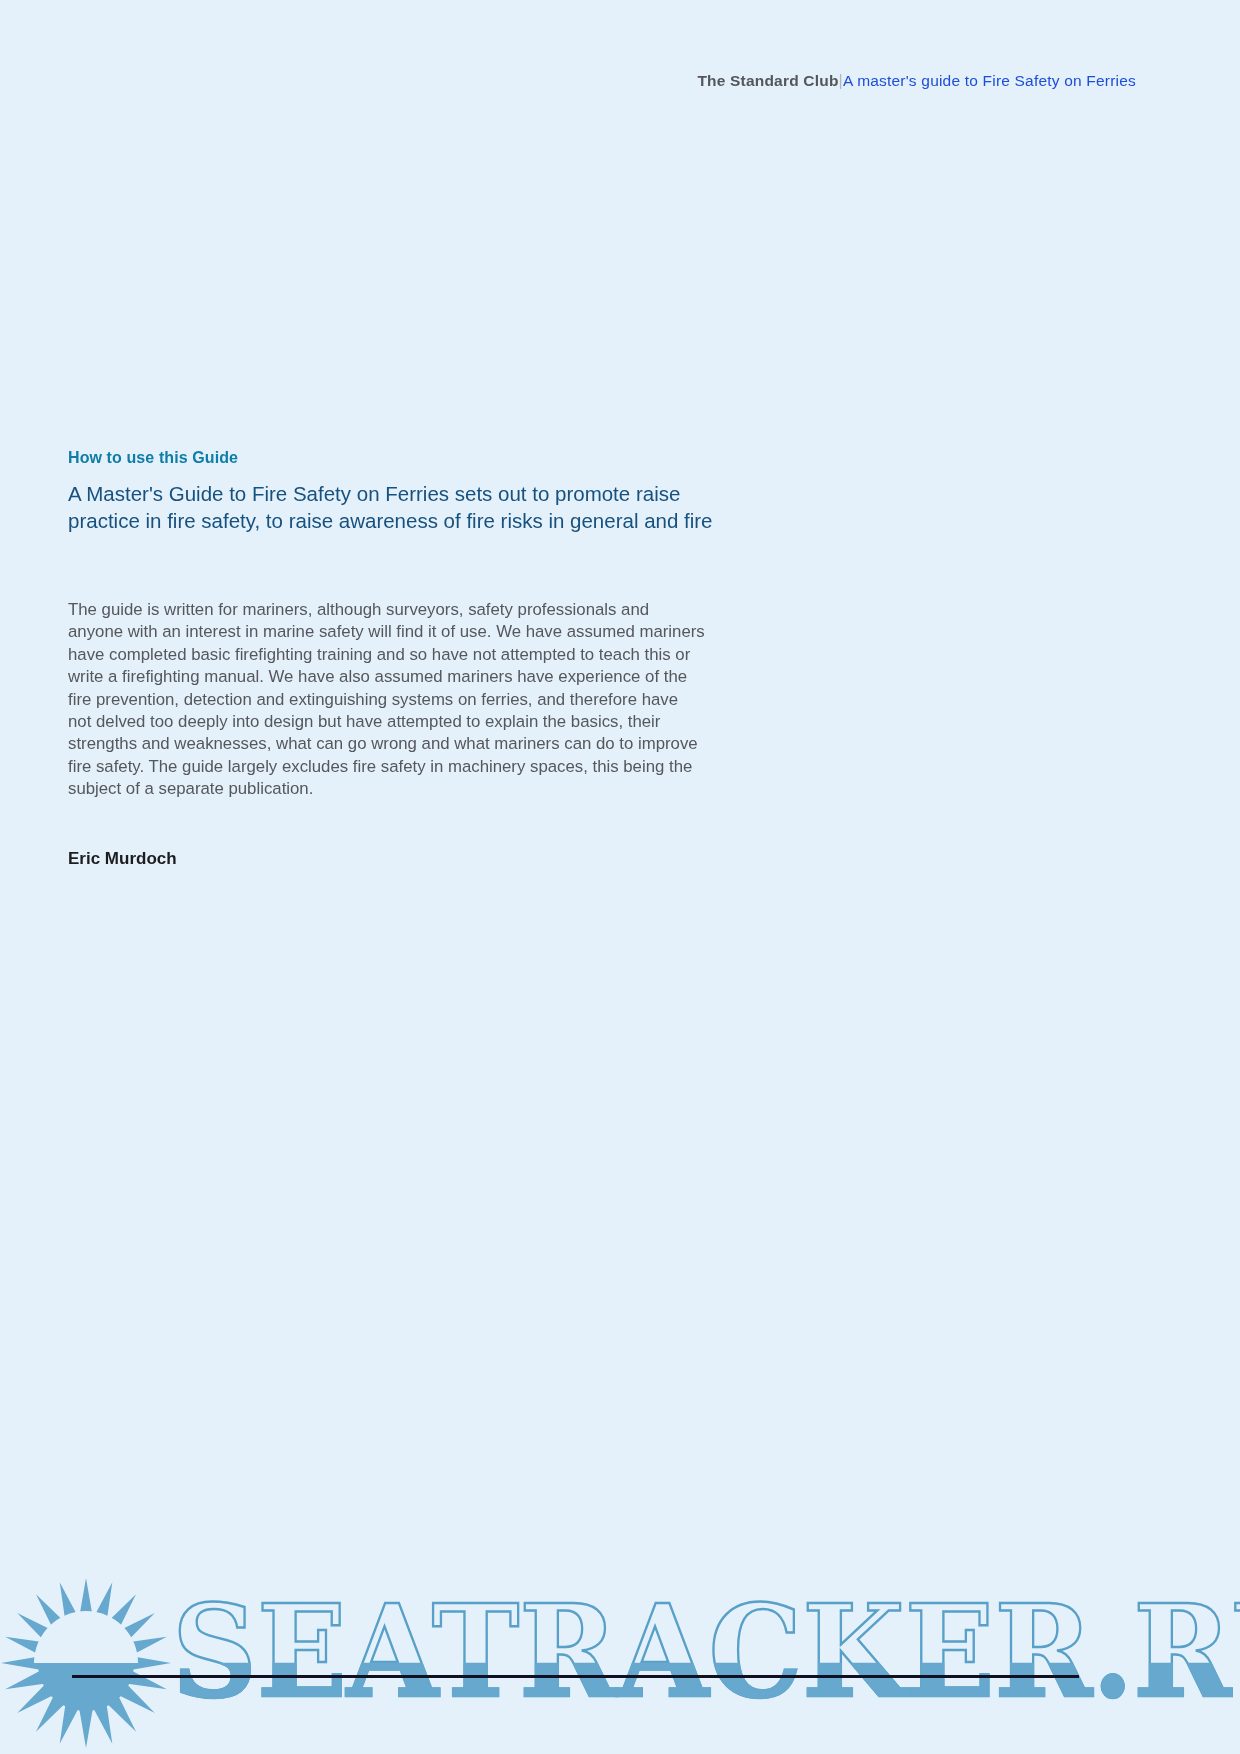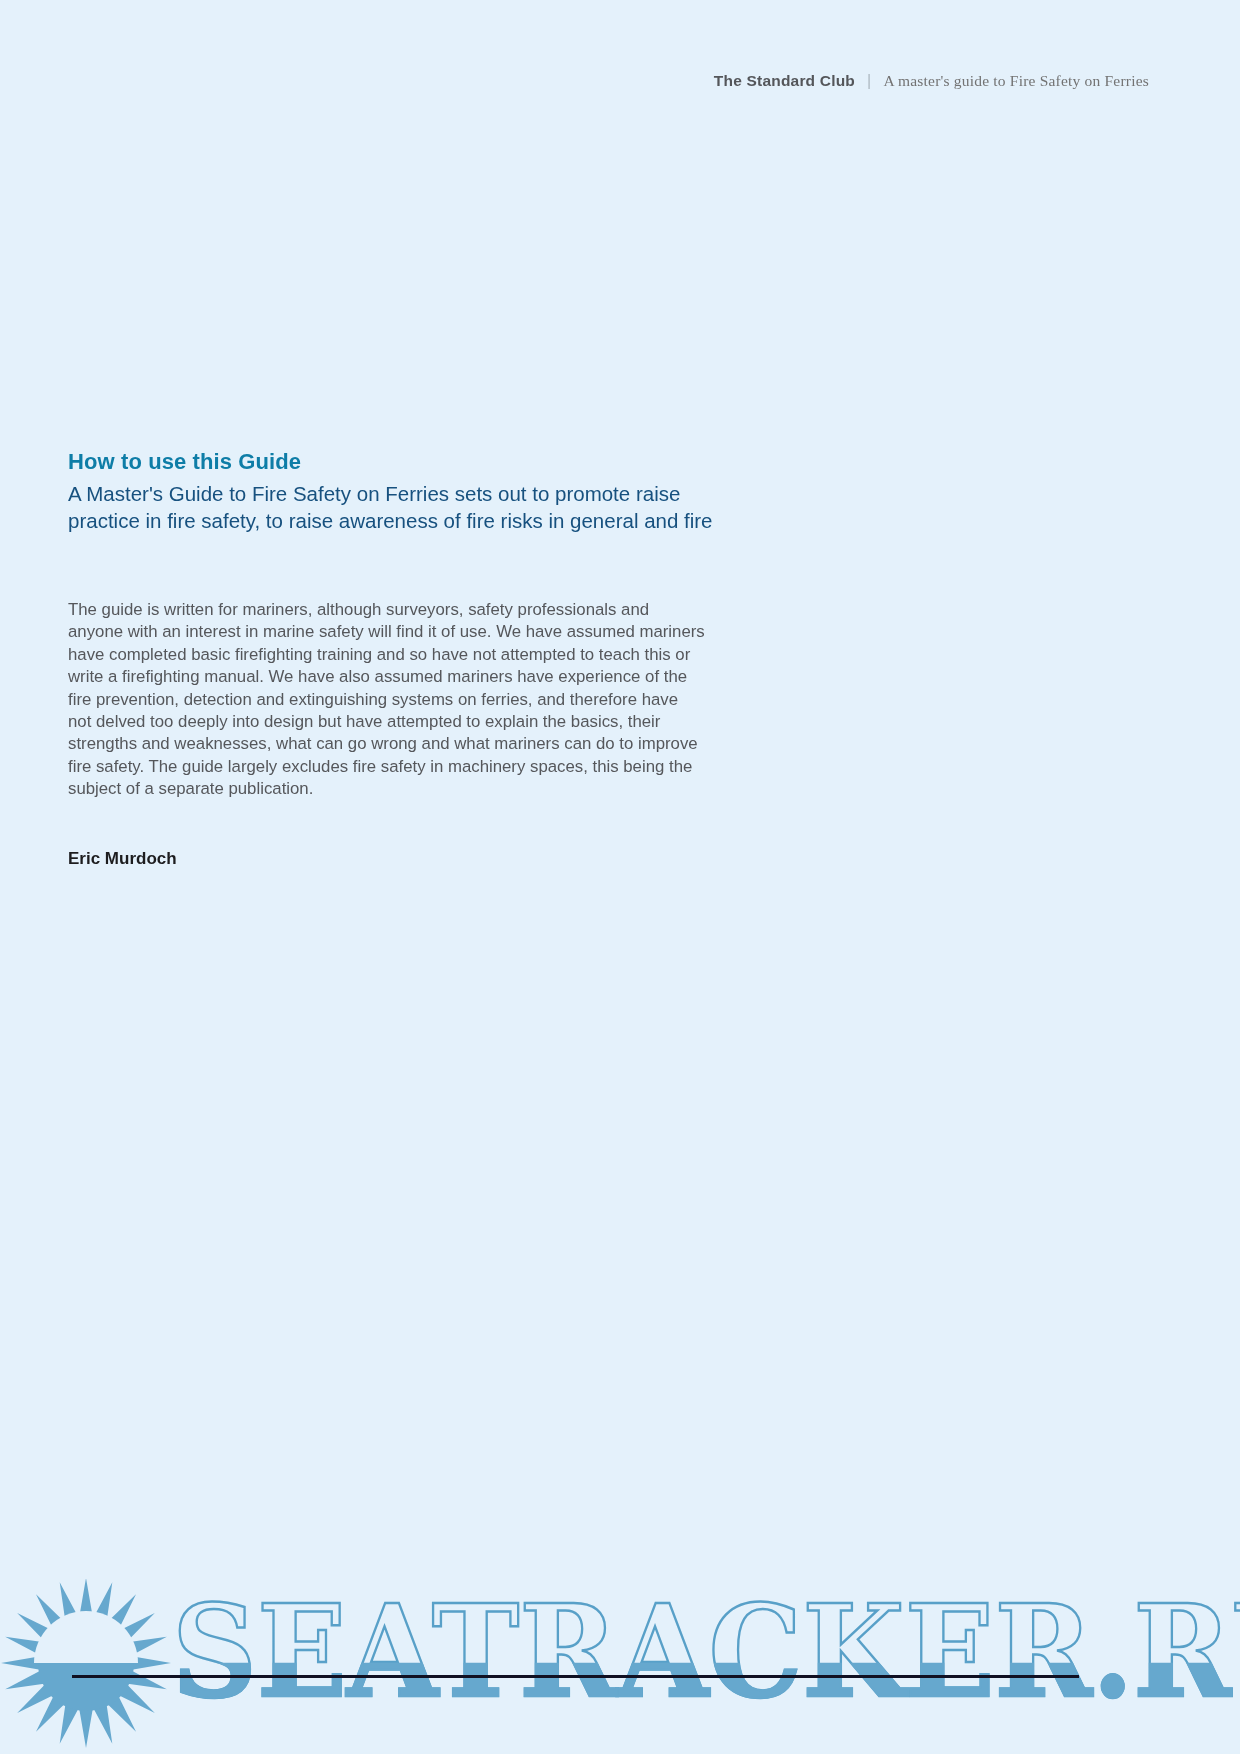--- a/index.html
+++ b/index.html
@@ -3,31 +3,31 @@
 <meta charset="utf-8">
 <style>
   html,body{margin:0;padding:0;}
   body{font-family:"Liberation Sans","DejaVu Sans",sans-serif;background:#cfd6dc;}
   .page{
     position:relative;width:1240px;height:1754px;margin:0 auto;
     background:#e4f1fb;overflow:hidden;
   }
   
   .header{
-    position:absolute;top:72px;right:91px;
-    display:flex;align-items:center;gap:12px;
+    position:absolute;top:72px;right:104px;
+    display:flex;align-items:center;gap:0;
     font-size:15.5px;letter-spacing:.2px;
   }
   .header .brand{font-weight:bold;color:#54565a;}
   .header .sep{color:#aebac2;font-weight:300;font-size:16px;}
-  .header .subtitle{color:#737373;font-family:Liberation Serif, serif;}
+  .header .subtitle{color:#1d4ed8;}
   
   .col{position:absolute;left:68px;width:690px;}
   .heading{
-    top:449px;font-size:22px;font-weight:bold;color:#0e7da7;letter-spacing:.1px;
+    top:449px;font-size:16px;font-weight:bold;color:#0e7da7;letter-spacing:.1px;
   }
   .intro{
     top:481px;font-size:20.5px;line-height:26.5px;color:#17517f;font-weight:500;
   }
   .body-text{
     top:599px;font-size:16.8px;line-height:22.4px;color:#55575b;
   }
   .author{
     top:849px;font-size:17px;font-weight:bold;color:#1d1d1f;
   }

